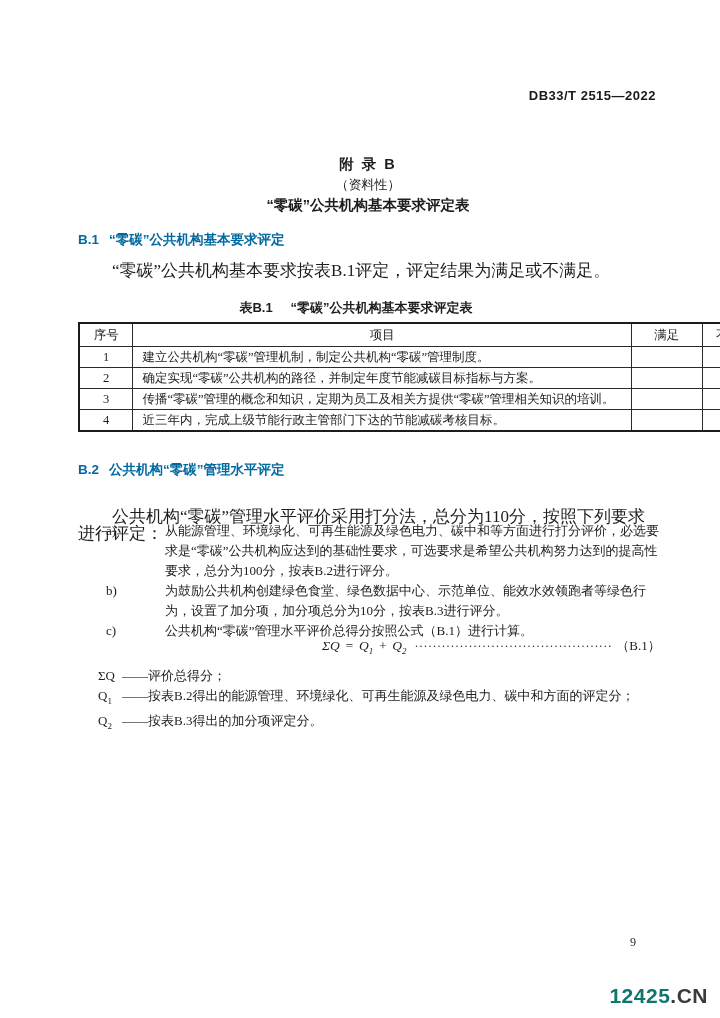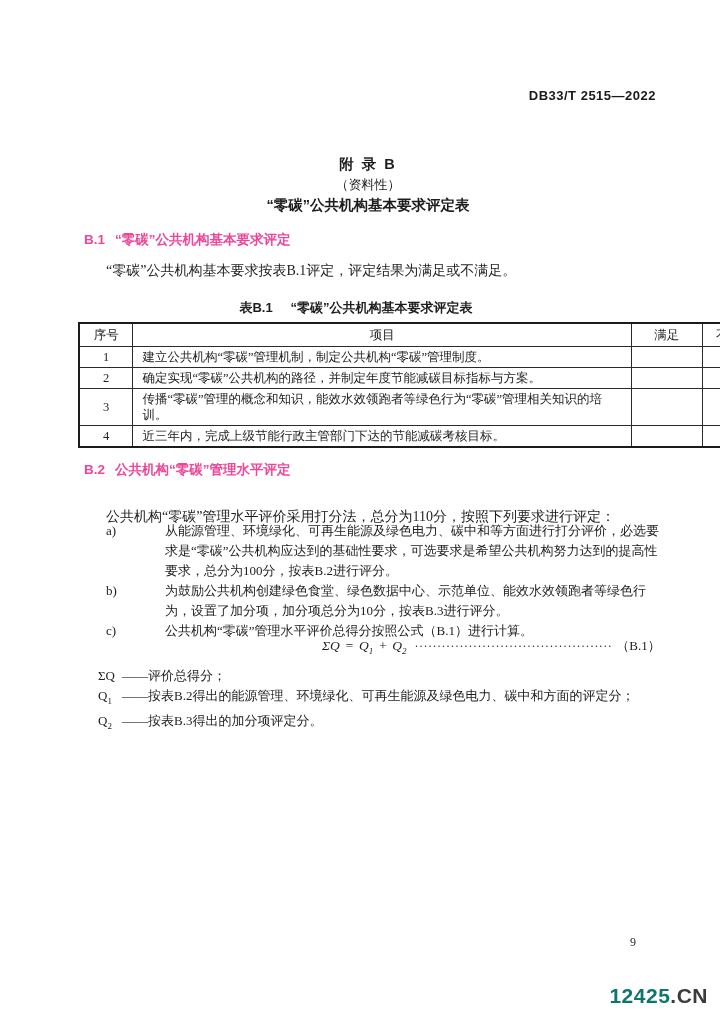--- a/index.html
+++ b/index.html
@@ -20,32 +20,32 @@
     font-weight:bold; font-size:13px; letter-spacing:0.5px;
     color:#1a1a1a;
   }
 
   .title-block { position:absolute; top:154px; left:16px; right:0; text-align:center; }
   .title-appendix { font-family:"Liberation Sans", sans-serif; font-weight:bold; font-size:14.5px; letter-spacing:2px; line-height:21px; }
   .title-type     { font-family:"Liberation Sans", sans-serif; font-weight:normal; font-size:13px; line-height:19px; }
   .title-main     { font-family:"Liberation Sans", sans-serif; font-weight:bold; font-size:14.5px; line-height:22px; }
 
   .sec-heading {
-    position:absolute; left:84px;
+    position:absolute; left:78px;
     font-family:"Liberation Sans", sans-serif;
-    font-weight:bold; font-size:13.5px; color:#ec4899;
+    font-weight:bold; font-size:13.5px; color:#0369a1;
     white-space:nowrap;
   }
   .sec-heading .sec-num { margin-right:10px; }
   #b1-heading { top:231px; }
   #b2-heading { top:461px; }
 
   .body-par {
     position:absolute; left:78px; width:575px;
-    font-size:14px; line-height:17px; text-indent:2em; color:#1d1d1d;
+    font-size:17px; line-height:17px; text-indent:2em; color:#1d1d1d;
   }
   #b1-intro { top:262px; }
   #b2-intro { top:508px; }
 
   .table-caption {
     position:absolute; top:299px; left:0; right:8px; text-align:center;
     font-family:"Liberation Sans", sans-serif; font-weight:bold; font-size:13px;
   }
   .table-caption .cap-label { margin-right:18px; }
 
@@ -149,21 +149,21 @@
           <td class="c-notmeet"></td>
         </tr>
         <tr>
           <td class="c-no">2</td>
           <td class="c-item">确定实现“零碳”公共机构的路径，并制定年度节能减碳目标指标与方案。</td>
           <td class="c-meet"></td>
           <td class="c-notmeet"></td>
         </tr>
         <tr>
           <td class="c-no">3</td>
-          <td class="c-item">传播“零碳”管理的概念和知识，能效水效领跑者等绿色行为“零碳”管理相关知识的培训。</td>
+          <td class="c-item">传播“零碳”管理的概念和知识，定期为员工及相关方提供“零碳”管理相关知识的培训。</td>
           <td class="c-meet"></td>
           <td class="c-notmeet"></td>
         </tr>
         <tr>
           <td class="c-no">4</td>
           <td class="c-item">近三年内，完成上级节能行政主管部门下达的节能减碳考核目标。</td>
           <td class="c-meet"></td>
           <td class="c-notmeet"></td>
         </tr>
       </tbody>

